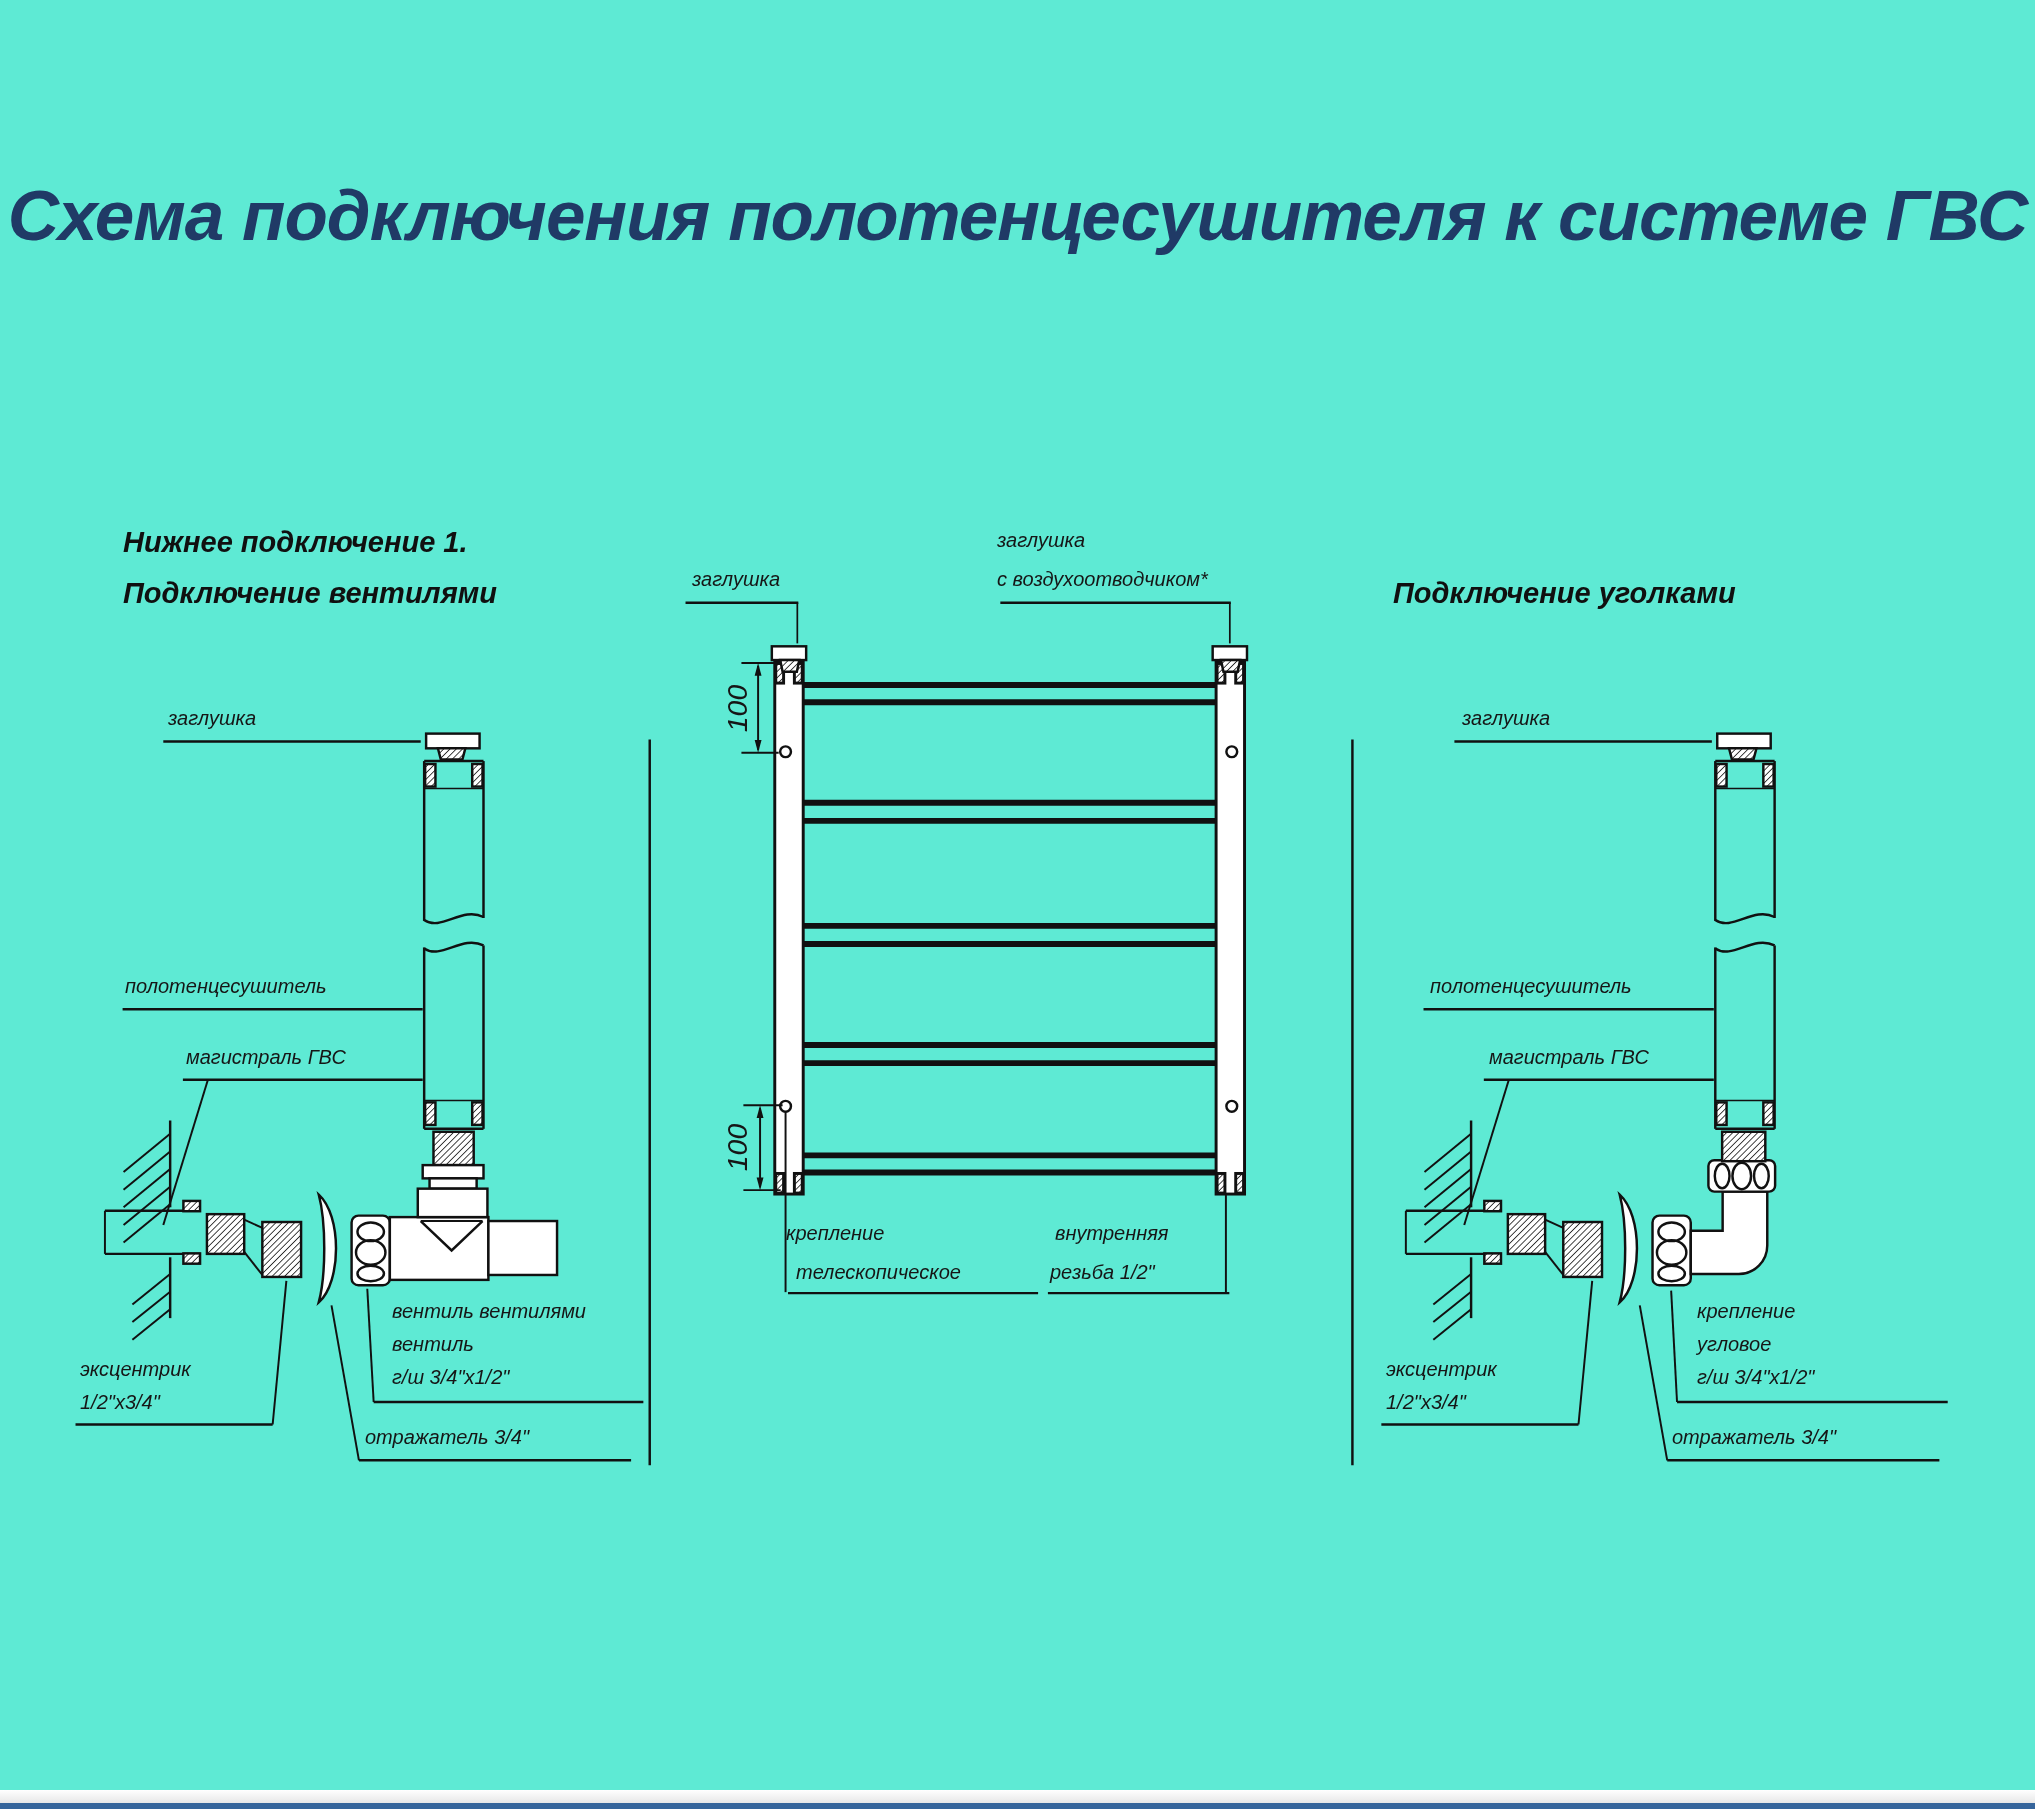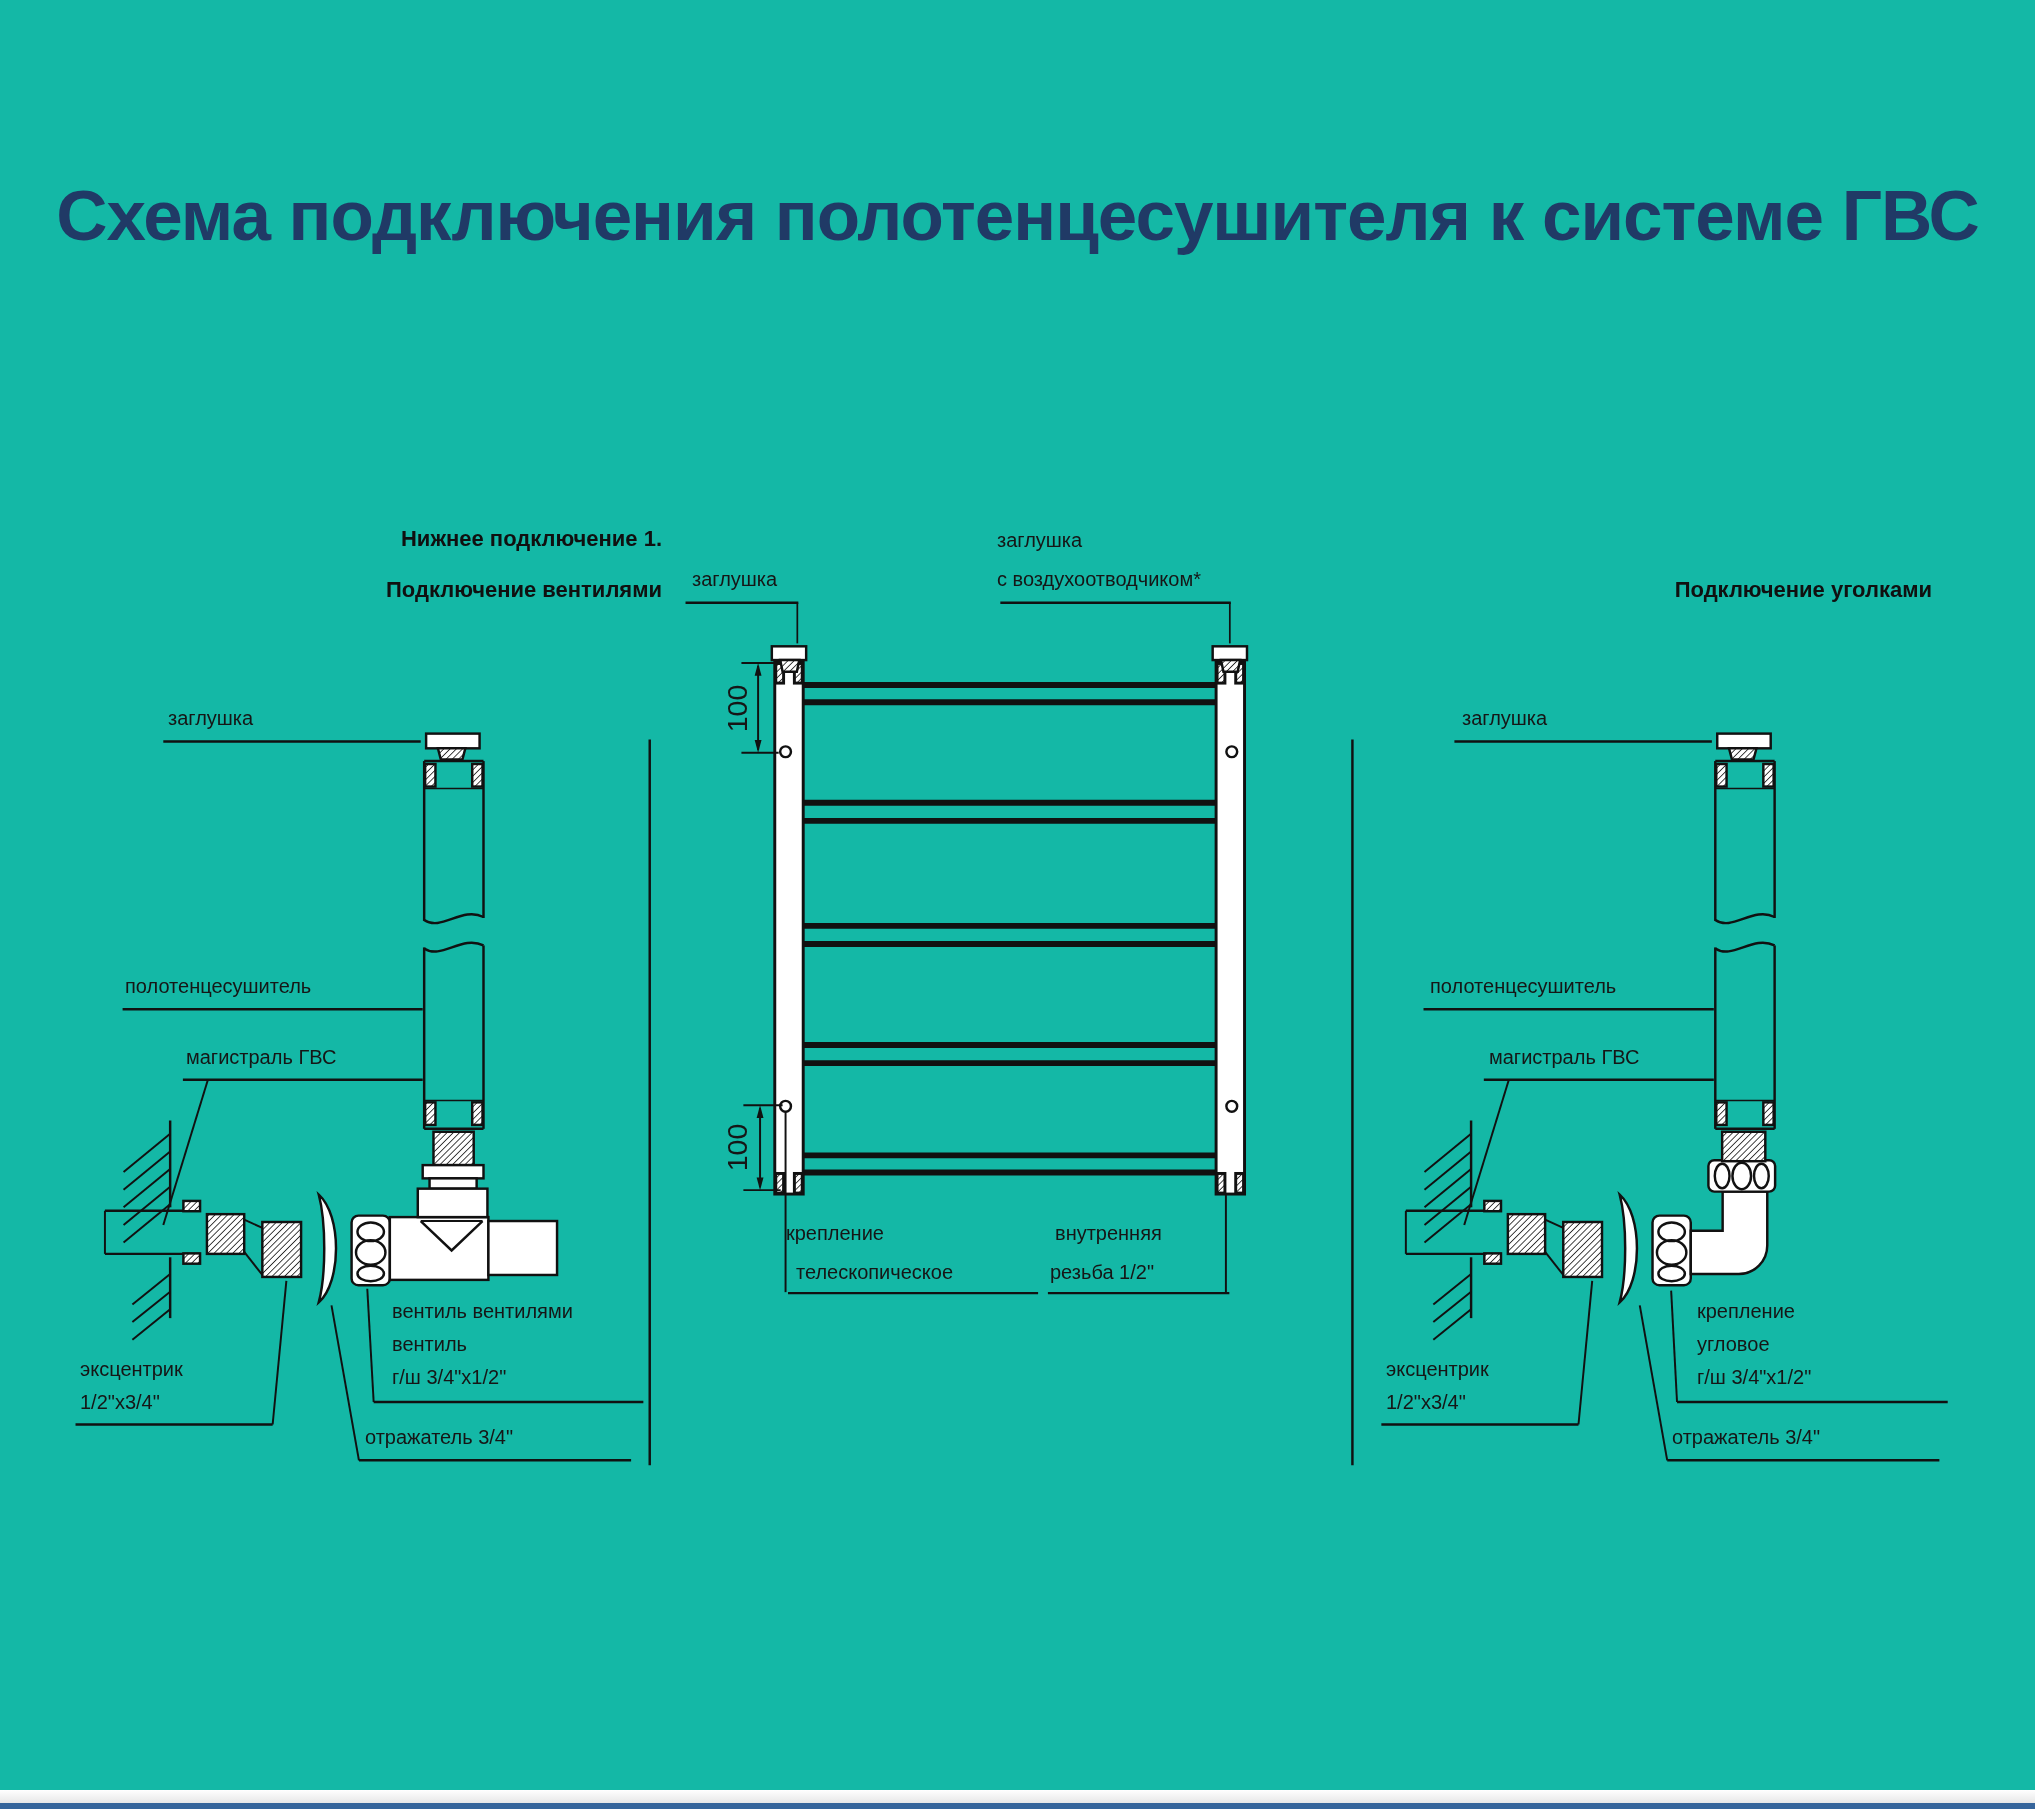--- a/index.html
+++ b/index.html
@@ -1,23 +1,23 @@
 <!DOCTYPE html>
 <html style="--title: #203a66; --footer: #36659b; --line: #111111;font-size:7.8px"><head>
 <meta charset="utf-8">
 <style>
   html,body{margin:0;padding:0;background:#ffffff;}
   body{width:2035px;height:1809px;overflow:hidden;
        font-family:"Liberation Sans",sans-serif;color:#141414;}
-  .page{position:relative;width:2035px;height:1809px;background:#14b8a6;}
+  .page{position:relative;width:2035px;height:1809px;background:#5eead4;font-style:italic;}
   .art{position:absolute;left:0;top:0;width:2035px;height:1809px;color:var(--line,#111111);}
   .title{position:absolute;left:0;right:0;top:175px;text-align:center;
          font-size:71px;font-weight:bold;color:var(--title,#203a66);
          letter-spacing:-1px;white-space:nowrap;}
-  .heading{position:absolute;width:539px;text-align:right;font-size:22px;
+  .heading{position:absolute;width:539px;text-align:left;font-size:29px;
            font-weight:bold;line-height:1;white-space:nowrap;color:#101010;}
   .lbl{position:absolute;font-size:20px;line-height:1.05;white-space:nowrap;color:#161616;}
   .dim{position:absolute;width:59px;height:29px;text-align:center;font-size:28.4px;
        transform:rotate(-90deg);color:#161616;}
   .footer-fade{position:absolute;left:0;right:0;top:1790px;height:12.8px;
                background:linear-gradient(#ffffff,#e7e7e7);}
   .footer-bar{position:absolute;left:0;right:0;top:1803px;height:6.4px;
               background:var(--footer,#36659b);}
 </style>
 </head>

